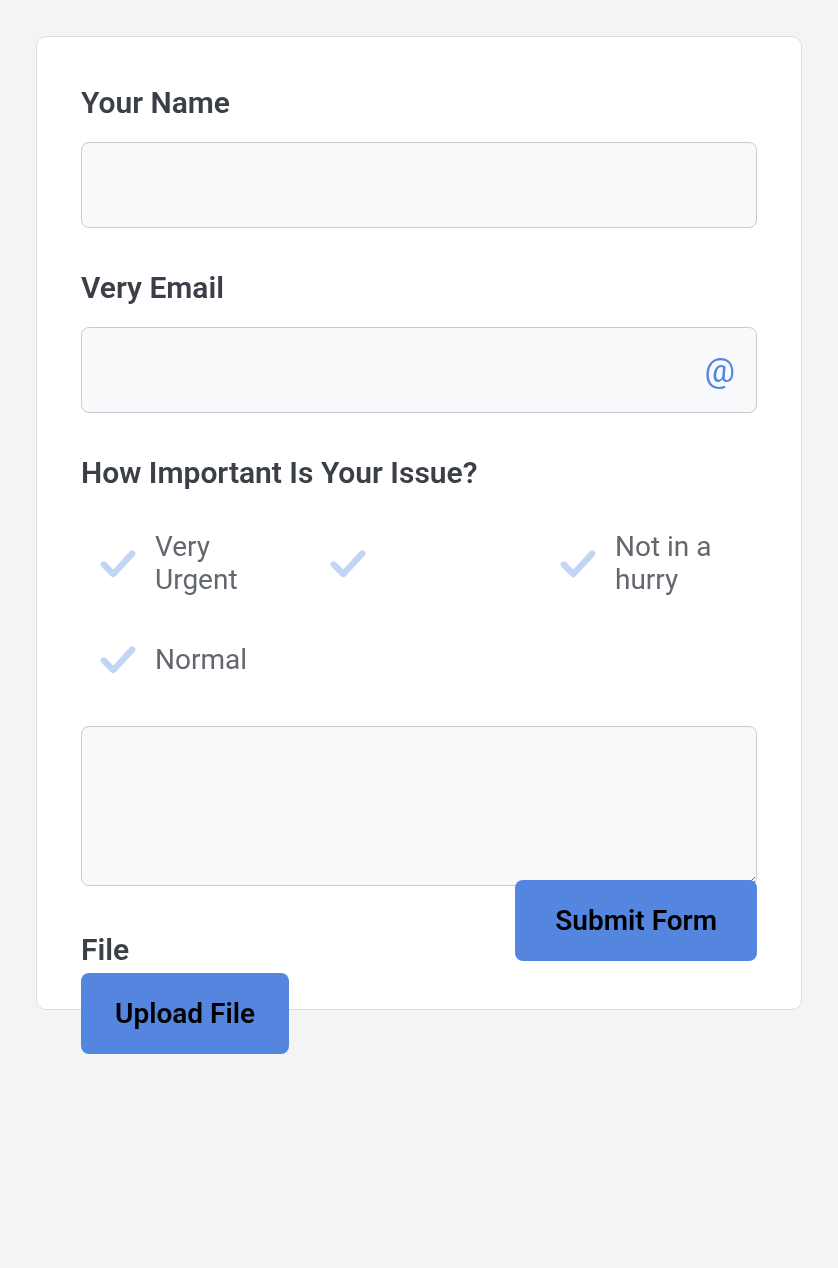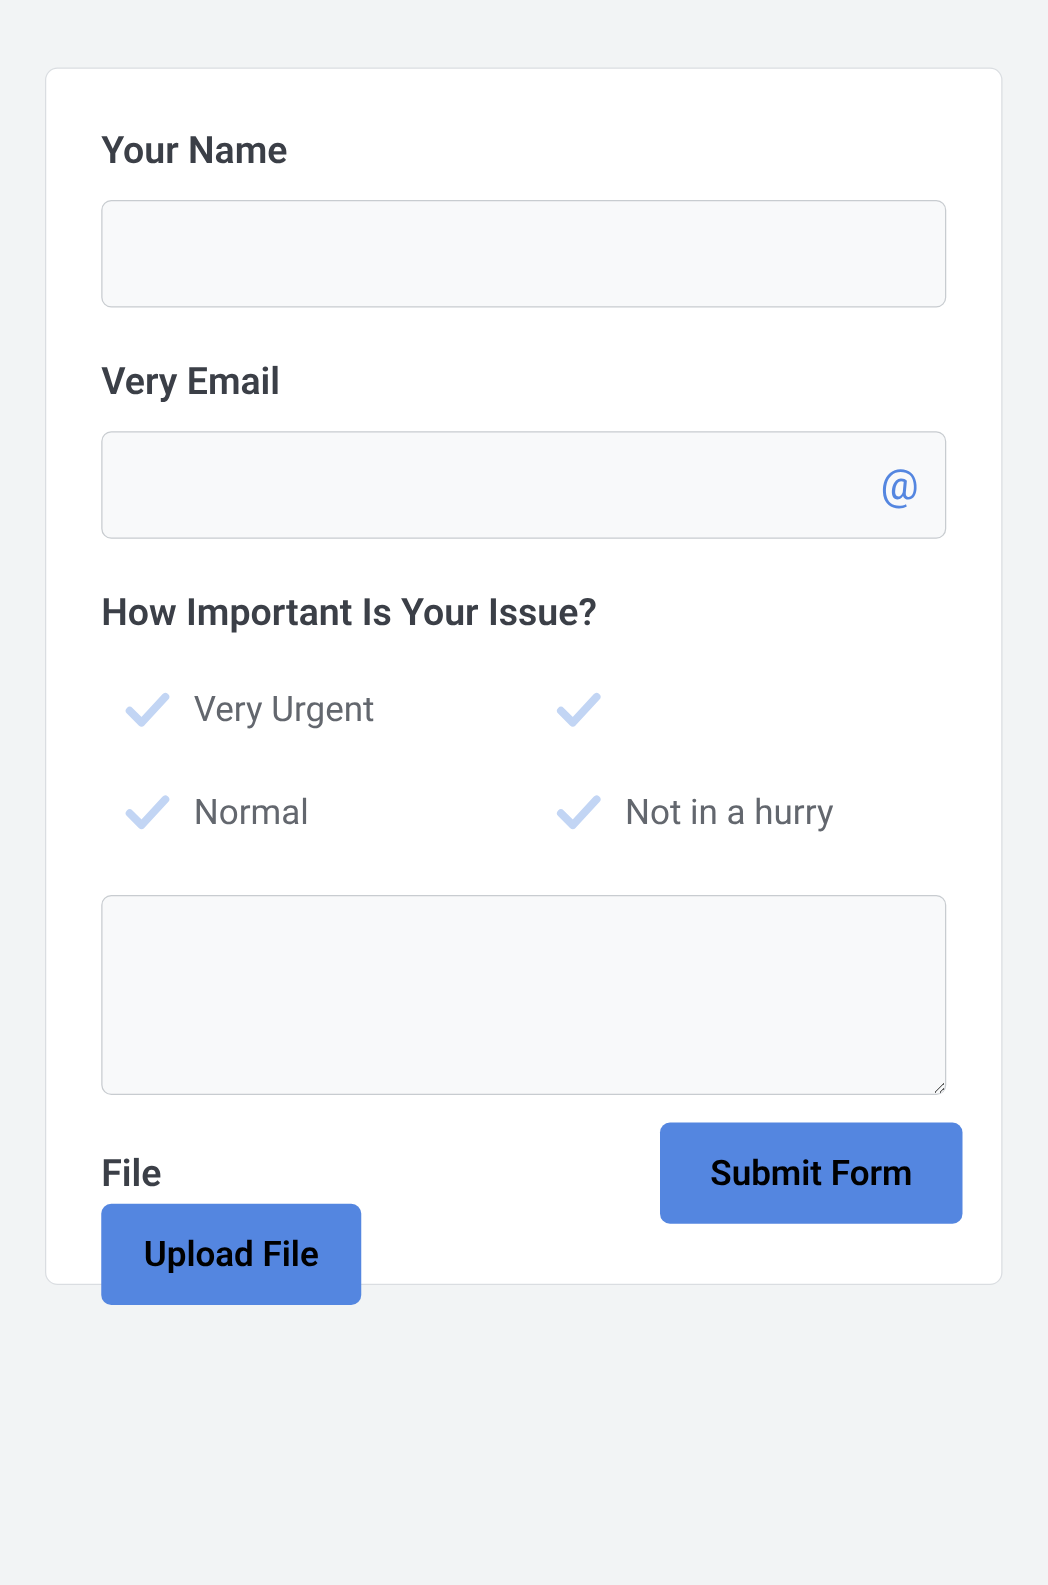--- a/index.html
+++ b/index.html
@@ -11,21 +11,20 @@
     width: 838px;
     height: 1268px;
     background: #f2f4f5;
     font-family: -apple-system, BlinkMacSystemFont, "Segoe UI", Roboto, "Helvetica Neue", Arial, sans-serif;
     color: #3c4149;
   }
   .page {
     width: 838px;
     height: 1046px;
     padding: 36px;
-    margin-top: 18px;
   }
   .card {
     background: #ffffff;
     border: 1px solid #dadde1;
     border-radius: 10px;
     width: 100%;
     height: 100%;
     padding: 48px 44px 48px 44px;
     position: relative;
   }
@@ -76,21 +75,21 @@
     top: 50%;
     transform: translateY(-50%);
     color: #5486e0;
     font-size: 34px;
     line-height: 1;
     pointer-events: none;
   }
 
   .option-grid {
     display: grid;
-    grid-template-columns: 1fr 1fr;
+    grid-template-columns: 1fr 1fr 1fr;
     column-gap: 40px;
     row-gap: 44px;
     padding: 18px 8px 6px 18px;
   }
   .option {
     display: flex;
     align-items: center;
     gap: 18px;
     cursor: pointer;
   }
@@ -125,21 +124,21 @@
     padding: 24px 40px;
     cursor: pointer;
     font-family: inherit;
   }
   .btn-upload {
     padding: 24px 34px;
   }
 
   .submit-row {
     position: absolute;
-    right: 31px;
+    right: 44px;
     bottom: 48px;
     text-decoration: underline;
   }
 </style>
 </head>
 <body>
 
 <div class="page">
   <div class="card">
 
@@ -176,30 +175,30 @@
               </svg>
           </span>
         </div>
 
         <div class="option">
           <span class="check-icon">
             <svg viewBox="0 0 24 24" fill="none" stroke="currentColor" stroke-width="4" stroke-linecap="round" stroke-linejoin="round">
                 <polyline points="3 13 9 19 21 6"></polyline>
               </svg>
           </span>
+          <span class="option-label">Not in a hurry</span>
+        </div>
+
+        <div class="option">
+          <span class="check-icon">
+            <svg viewBox="0 0 24 24" fill="none" stroke="currentColor" stroke-width="4" stroke-linecap="round" stroke-linejoin="round">
+                <polyline points="3 13 9 19 21 6"></polyline>
+              </svg>
+          </span>
           <span class="option-label">Normal</span>
-        </div>
-
-        <div class="option">
-          <span class="check-icon">
-            <svg viewBox="0 0 24 24" fill="none" stroke="currentColor" stroke-width="4" stroke-linecap="round" stroke-linejoin="round">
-                <polyline points="3 13 9 19 21 6"></polyline>
-              </svg>
-          </span>
-          <span class="option-label">Not in a hurry</span>
         </div>
 
       </div>
     </div>
 
     <div class="field">
       <textarea class="textarea" value="" style=""></textarea>
     </div>
 
     <div class="field file-field">

